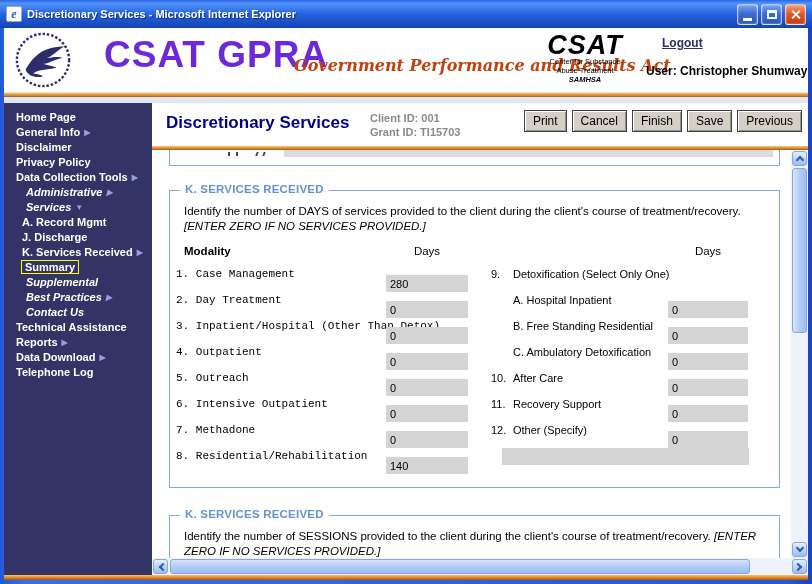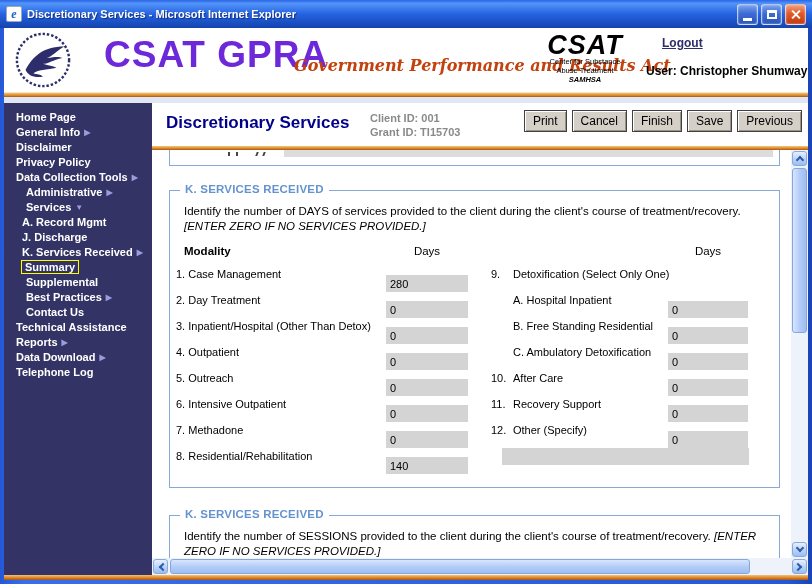--- a/index.html
+++ b/index.html
@@ -50,21 +50,21 @@
 
   .stripe { position:absolute; left:0; width:804px; height:5px;
             background:linear-gradient(180deg,#ffffff 0%,#eab55e 30%,#dd8526 70%,#a85510 100%); }
   .stripe-top { top:64px; }
   .gap-band { position:absolute; left:0; top:69px; width:804px; height:6px; background:#dfe7f6; }
 
   
   .main { position:absolute; left:0; top:75px; width:804px; height:472px; }
   .sidebar { position:absolute; left:0; top:0; width:148px; height:472px; background:#333366; padding:7px 0 0 0; }
   .sb-item { color:#fff; font-weight:bold; font-size:11px; line-height:13px; padding:1px 2px 1px 12px; cursor:pointer; }
-  .sb-item.lvl1 { padding-left:22px; }
+  .sb-item.lvl1 { padding-left:22px;font-style:italic; }
   .sb-item.lvl2 { padding-left:18px; }
   .sb-label { white-space:nowrap; }
   .sb-item.selected .sb-label { outline:1px solid #ffff00; padding:0 3px; }
   .sb-arrow { color:#9c9cdc; font-size:8px; margin-left:4px; vertical-align:1px; display:inline-block; }
 
   .rightcol { position:absolute; left:148px; top:0; width:656px; height:472px; background:#fff; }
   .content-header { position:absolute; left:0; top:0; width:656px; height:43px; }
   .page-title { position:absolute; left:14px; top:10px; font-size:17px; font-weight:bold; color:#00008b; }
   .ids { position:absolute; left:218px; top:8px; font-size:11px; font-weight:bold; color:#8a8a8a; line-height:14px; }
   .btns { position:absolute; right:6px; top:7px; display:flex; gap:5px; }
@@ -87,21 +87,21 @@
   .instr { position:absolute; left:14px; top:13px; width:584px; font-size:11.5px; color:#000; line-height:15px; }
   .fs2 .instr { width:601px; }
   .instr .note { font-style:italic; }
   .hdr { position:absolute; top:54px; font-size:11.5px; }
   .hdr-modality { left:14px; font-weight:bold; }
   .hdr-days-l { left:216px; width:82px; text-align:center; }
   .hdr-days-r { left:498px; width:80px; text-align:center; }
   .rows-left  { position:absolute; left:0; top:74px; width:305px; }
   .rows-right { position:absolute; left:321px; top:74px; width:290px; }
   .frow { position:relative; height:26px; }
-  .frow .lbl { position:absolute; left:6px; top:3px; font-size:11px; white-space:nowrap; }
+  .frow .lbl { position:absolute; left:6px; top:3px; font-size:11px; white-space:nowrap;font-family:Liberation Mono, monospace; }
   .frow .num { position:absolute; left:0; top:3px; font-size:11px; }
   .frow .lbl2 { position:absolute; left:22px; top:3px; font-size:11px; white-space:nowrap; }
   .fld { position:absolute; top:0; height:17px; background:#d4d4d4; border:none; outline:none;
          font-family:"Liberation Sans",sans-serif; font-size:11px; color:#000; padding:1px 4px;margin-top:10px; }
   .rows-left .fld { left:216px; width:82px; }
   .rows-right .fld { left:177px; width:80px; }
   .wide-fld { position:absolute; left:332px; top:257px; width:247px; height:17px; background:#d4d4d4; border:none; }
   .clip-bar { position:absolute; left:114px; bottom:8px; width:489px; height:9px; background:#dcdcdc; }
   .frag { position:absolute; bottom:9px; width:2px; height:4px; background:#444; }
 

